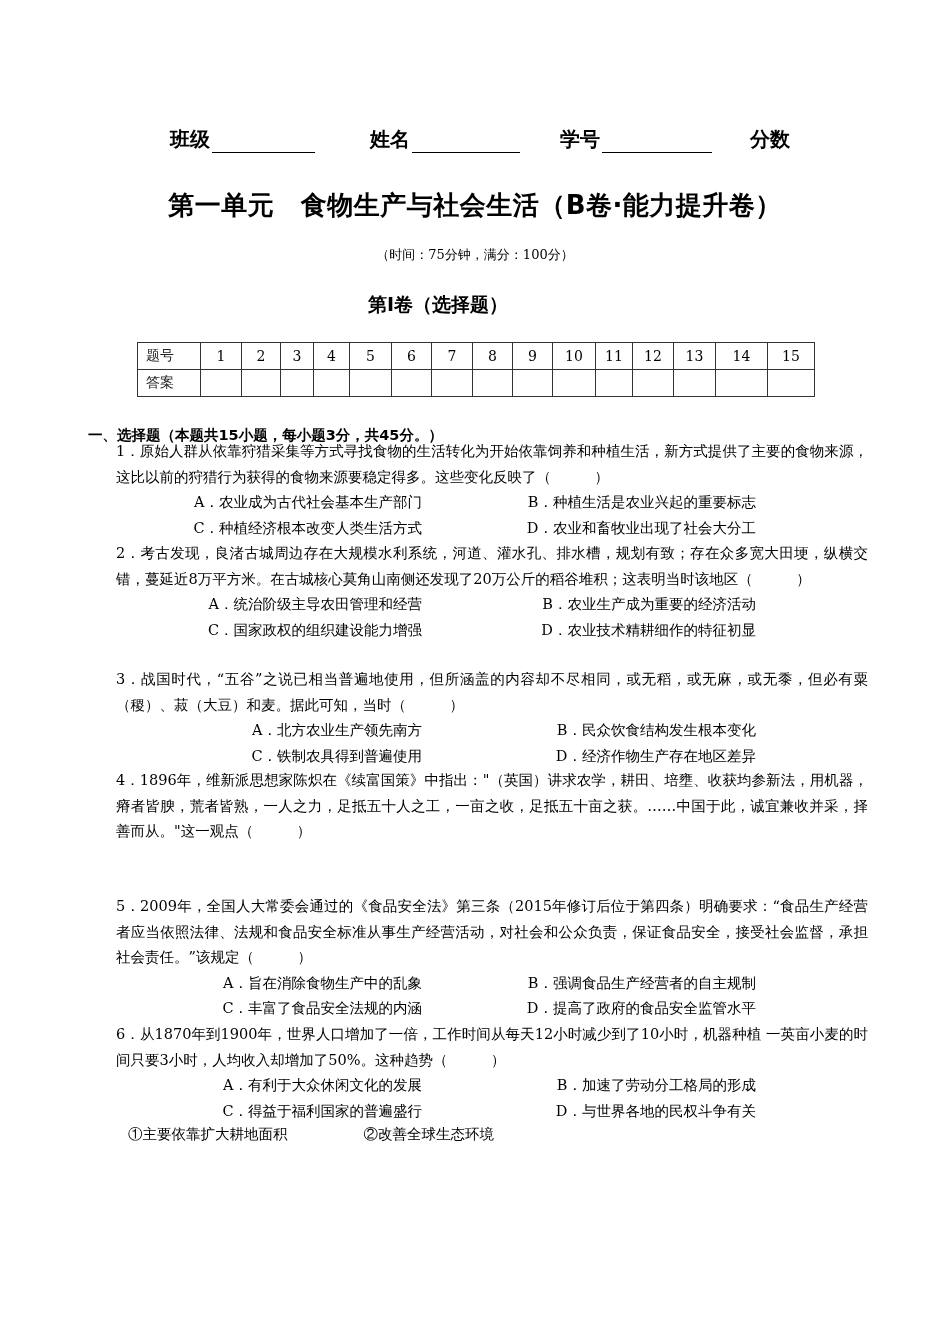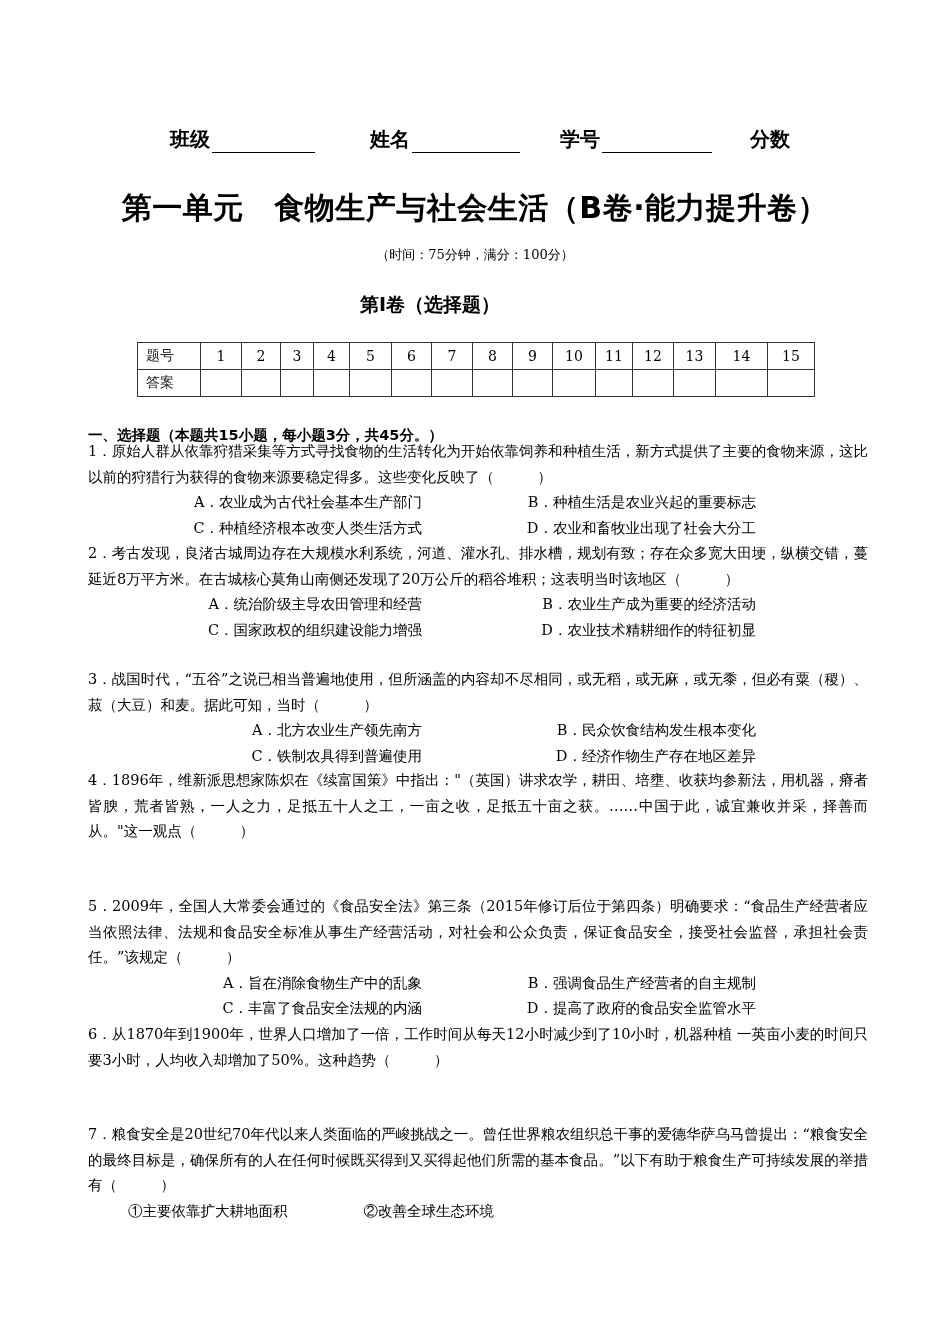--- a/index.html
+++ b/index.html
@@ -6,34 +6,34 @@
   body { width:950px; height:1344px; position:relative; overflow:hidden;
          font-family:"DejaVu Serif","Liberation Serif",serif; color:#000; }
   .page { position:absolute; left:0; top:0; width:950px; height:1344px; }
 
   .info-line { position:absolute; top:126px; left:163px; width:640px; height:30px;
                font-family:"DejaVu Sans","Liberation Sans",sans-serif; font-weight:bold; font-size:20px;margin-left:7px; }
   .info-item { position:absolute; top:0; white-space:nowrap; }
   .info-item .blank { display:inline-block; border-bottom:1.5px solid #000; height:20px; vertical-align:bottom; margin-left:2px; }
 
   .title { position:absolute; top:188px; left:0; width:950px; text-align:center;
-           font-family:"DejaVu Sans","Liberation Sans",sans-serif; font-weight:bold; font-size:30px; letter-spacing:0.5px; }
+           font-family:"DejaVu Sans","Liberation Sans",sans-serif; font-weight:bold; font-size:26px; letter-spacing:0.5px; }
   .subtitle { position:absolute; top:246px; left:0; width:950px; text-align:center; font-size:13px; }
-  .part-title { position:absolute; top:292px; left:8px; width:844px; text-align:center;
+  .part-title { position:absolute; top:292px; left:16px; width:844px; text-align:center;
                 font-family:"DejaVu Sans","Liberation Sans",sans-serif; font-weight:bold; font-size:19px; }
 
   table.answer { position:absolute; top:342px; left:137px; border-collapse:collapse; font-size:14px; }
   table.answer td { border:1px solid #333; height:26px; padding:0; text-align:center; vertical-align:middle; }
   table.answer td.lbl { text-align:left; padding-left:8px; color:#222;margin-top:9px; }
 
   .section-head { position:absolute; top:404px; left:88px; font-family:"DejaVu Sans","Liberation Sans",sans-serif;
                   font-weight:bold; font-size:14.5px; white-space:nowrap;margin-top:22px; }
 
   .q { position:absolute; left:88px; width:780px; font-size:14.5px; line-height:25.5px; }
-  .q .stem { display:block; text-align:justify; }
+  .q .stem { display:block; text-align:justify;margin-left:28px; }
   .q .opts { display:flex; flex-wrap:wrap; }
   .q .opt { width:334px; white-space:nowrap;text-align:right; }
   .q .opt.wide { width:auto; margin-right:36px;margin-left:40px; }
 </style>
 </head>
 <body>
 
 <div class="page">
 
   <div class="info-line">
@@ -137,23 +137,28 @@
     <div class="opts">
       <span class="opt">A．旨在消除食物生产中的乱象</span>
       <span class="opt">B．强调食品生产经营者的自主规制</span>
       <span class="opt">C．丰富了食品安全法规的内涵</span>
       <span class="opt">D．提高了政府的食品安全监管水平</span>
     </div>
   </div>
 
   <div class="q" style="top:1022px">
     <span class="stem">6．从1870年到1900年，世界人口增加了一倍，工作时间从每天12小时减少到了10小时，机器种植 一英亩小麦的时间只要3小时，人均收入却增加了50%。这种趋势（　　　）</span>
+    <div class="opts">
+      <span class="opt">A．有利于大众休闲文化的发展</span>
+      <span class="opt">B．加速了劳动分工格局的形成</span>
+      <span class="opt">C．得益于福利国家的普遍盛行</span>
+      <span class="opt">D．与世界各地的民权斗争有关</span>
+    </div>
   </div>
 
   <div class="q" style="top:1122px">
-    <span class="stem">7．粮食安全是20世纪70年代以来人类面临的严峻挑战之一。曾任世界粮农组织总干事的爱德华萨乌马曾提出：“粮食安全的最终目标是，确保所有的人在任何时候既买得到又买得起他们所需的基本食品。”以下有助于粮食生产可持续发展的举措有（　　　）</span>
     <div class="opts">
       <span class="opt wide">①主要依靠扩大耕地面积</span>
       <span class="opt wide">②改善全球生态环境</span>
     </div>
   </div>
 
 </div>
 
 </body></html>

